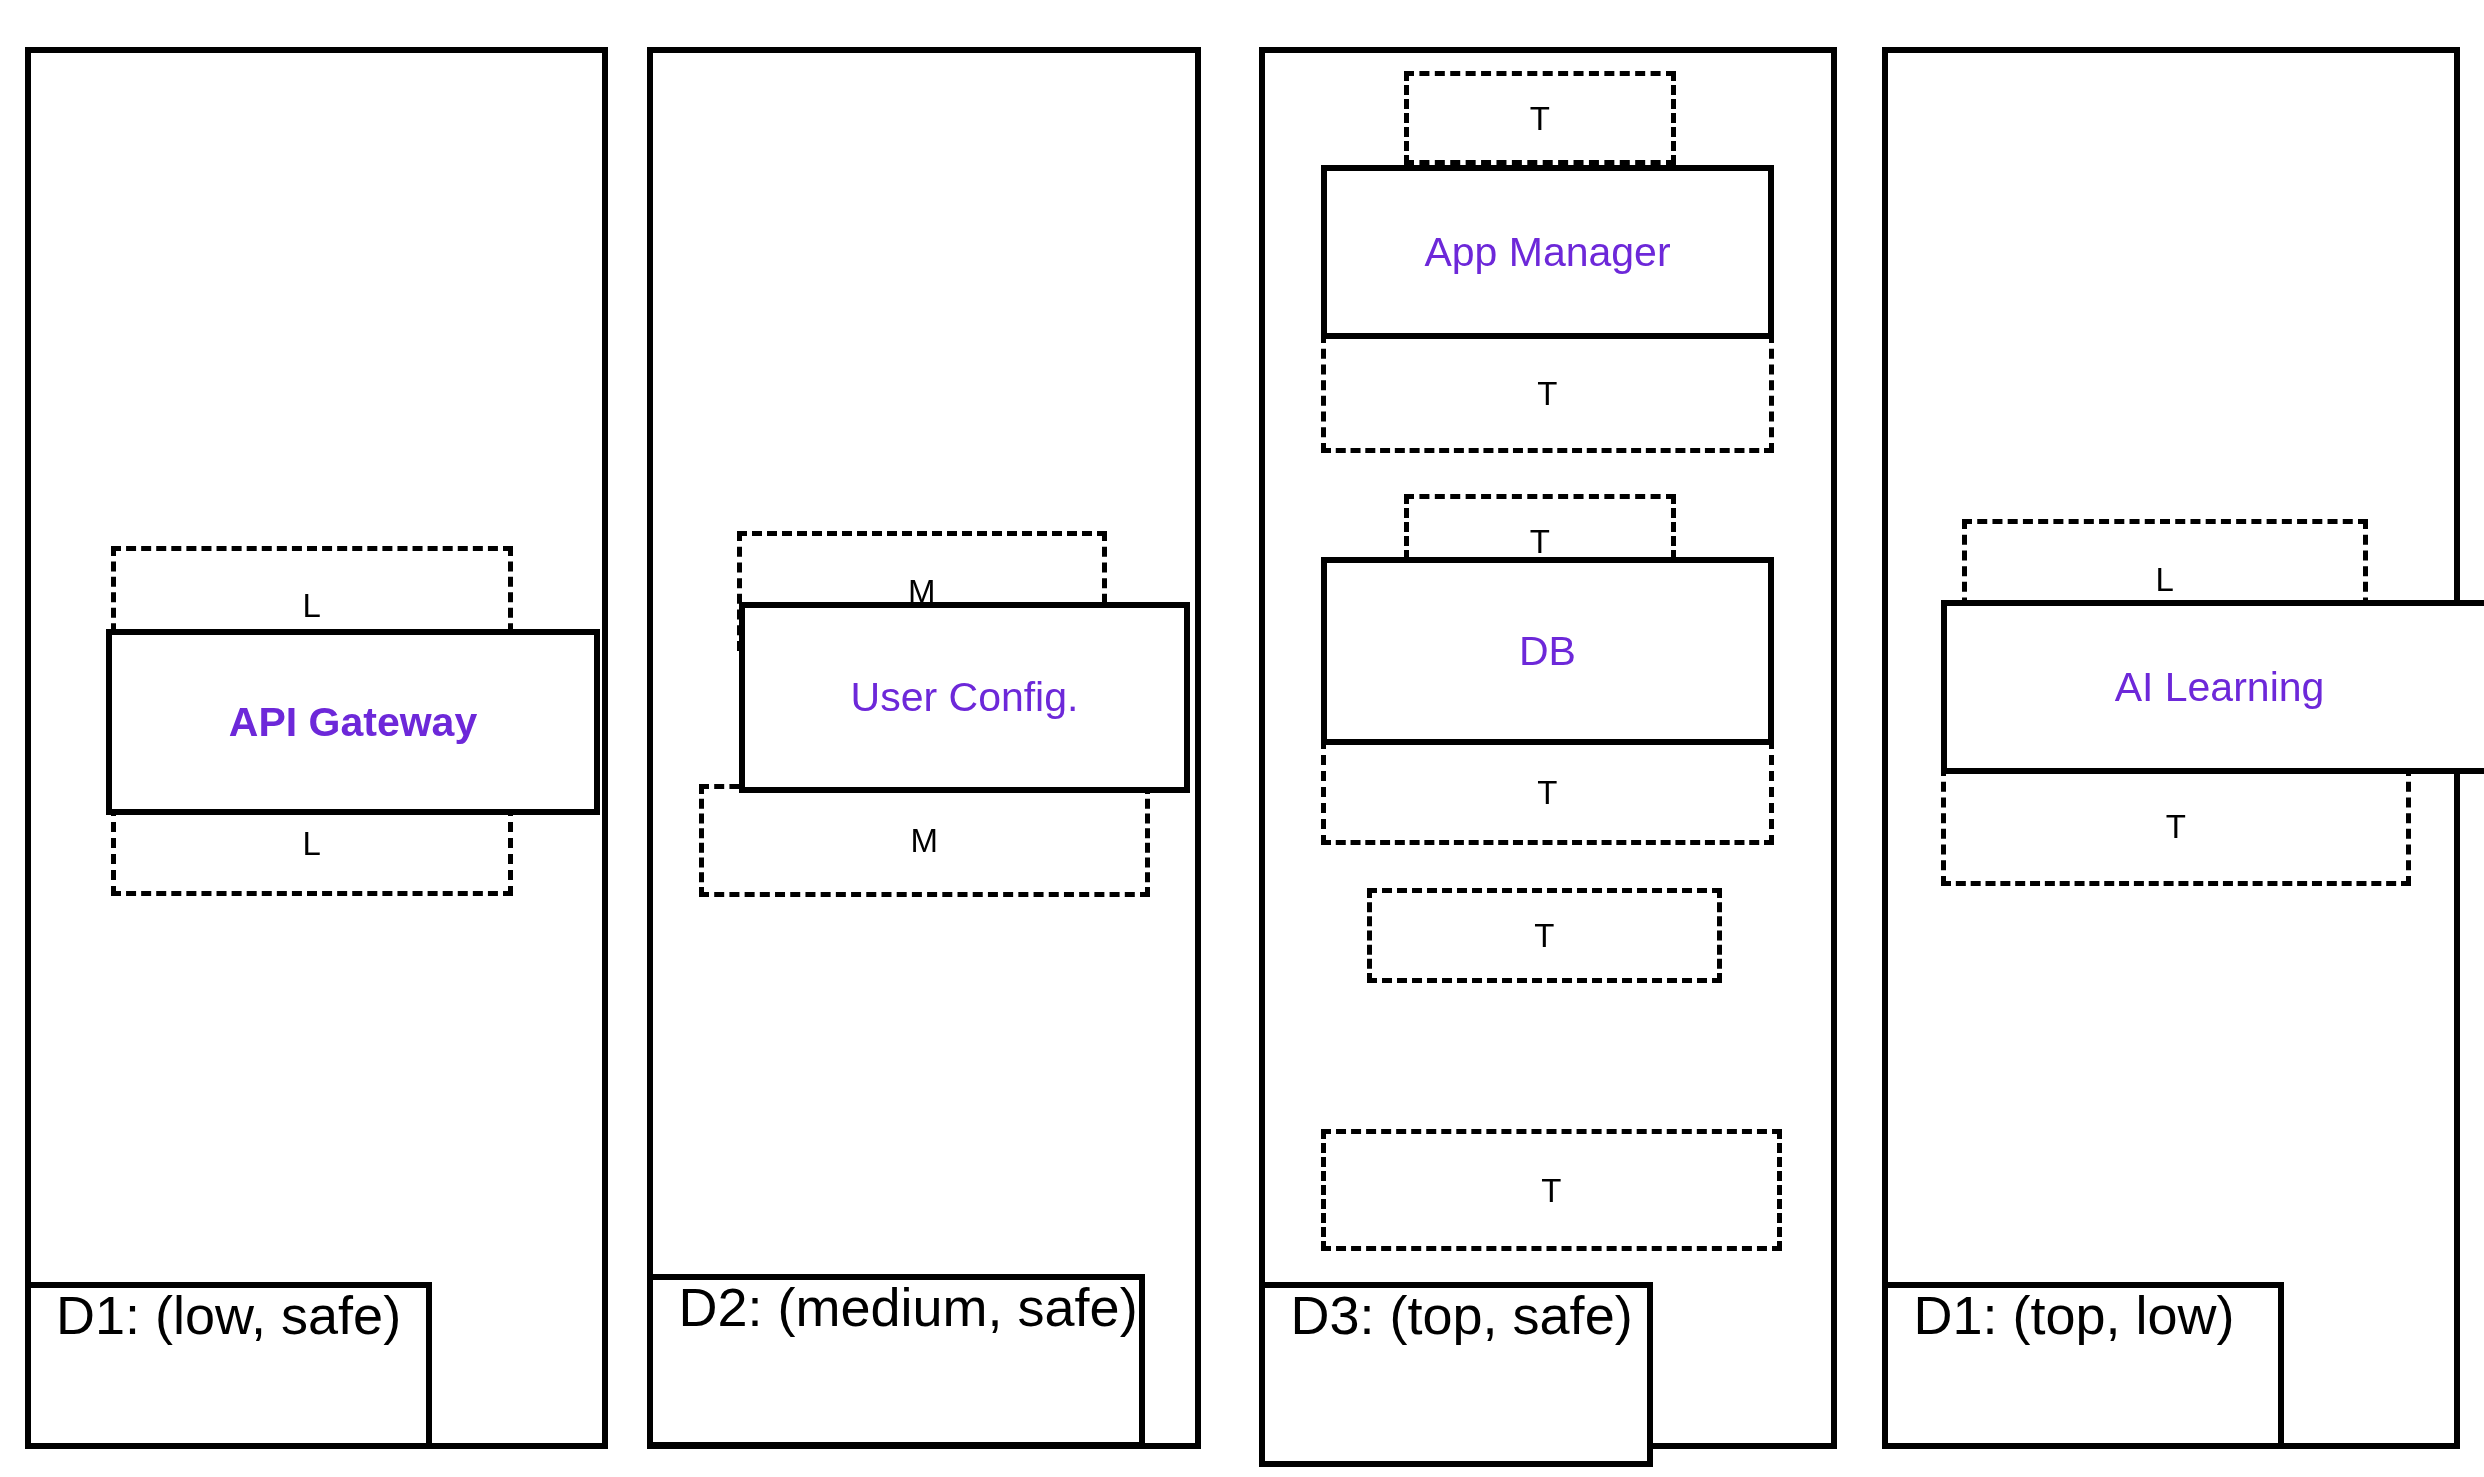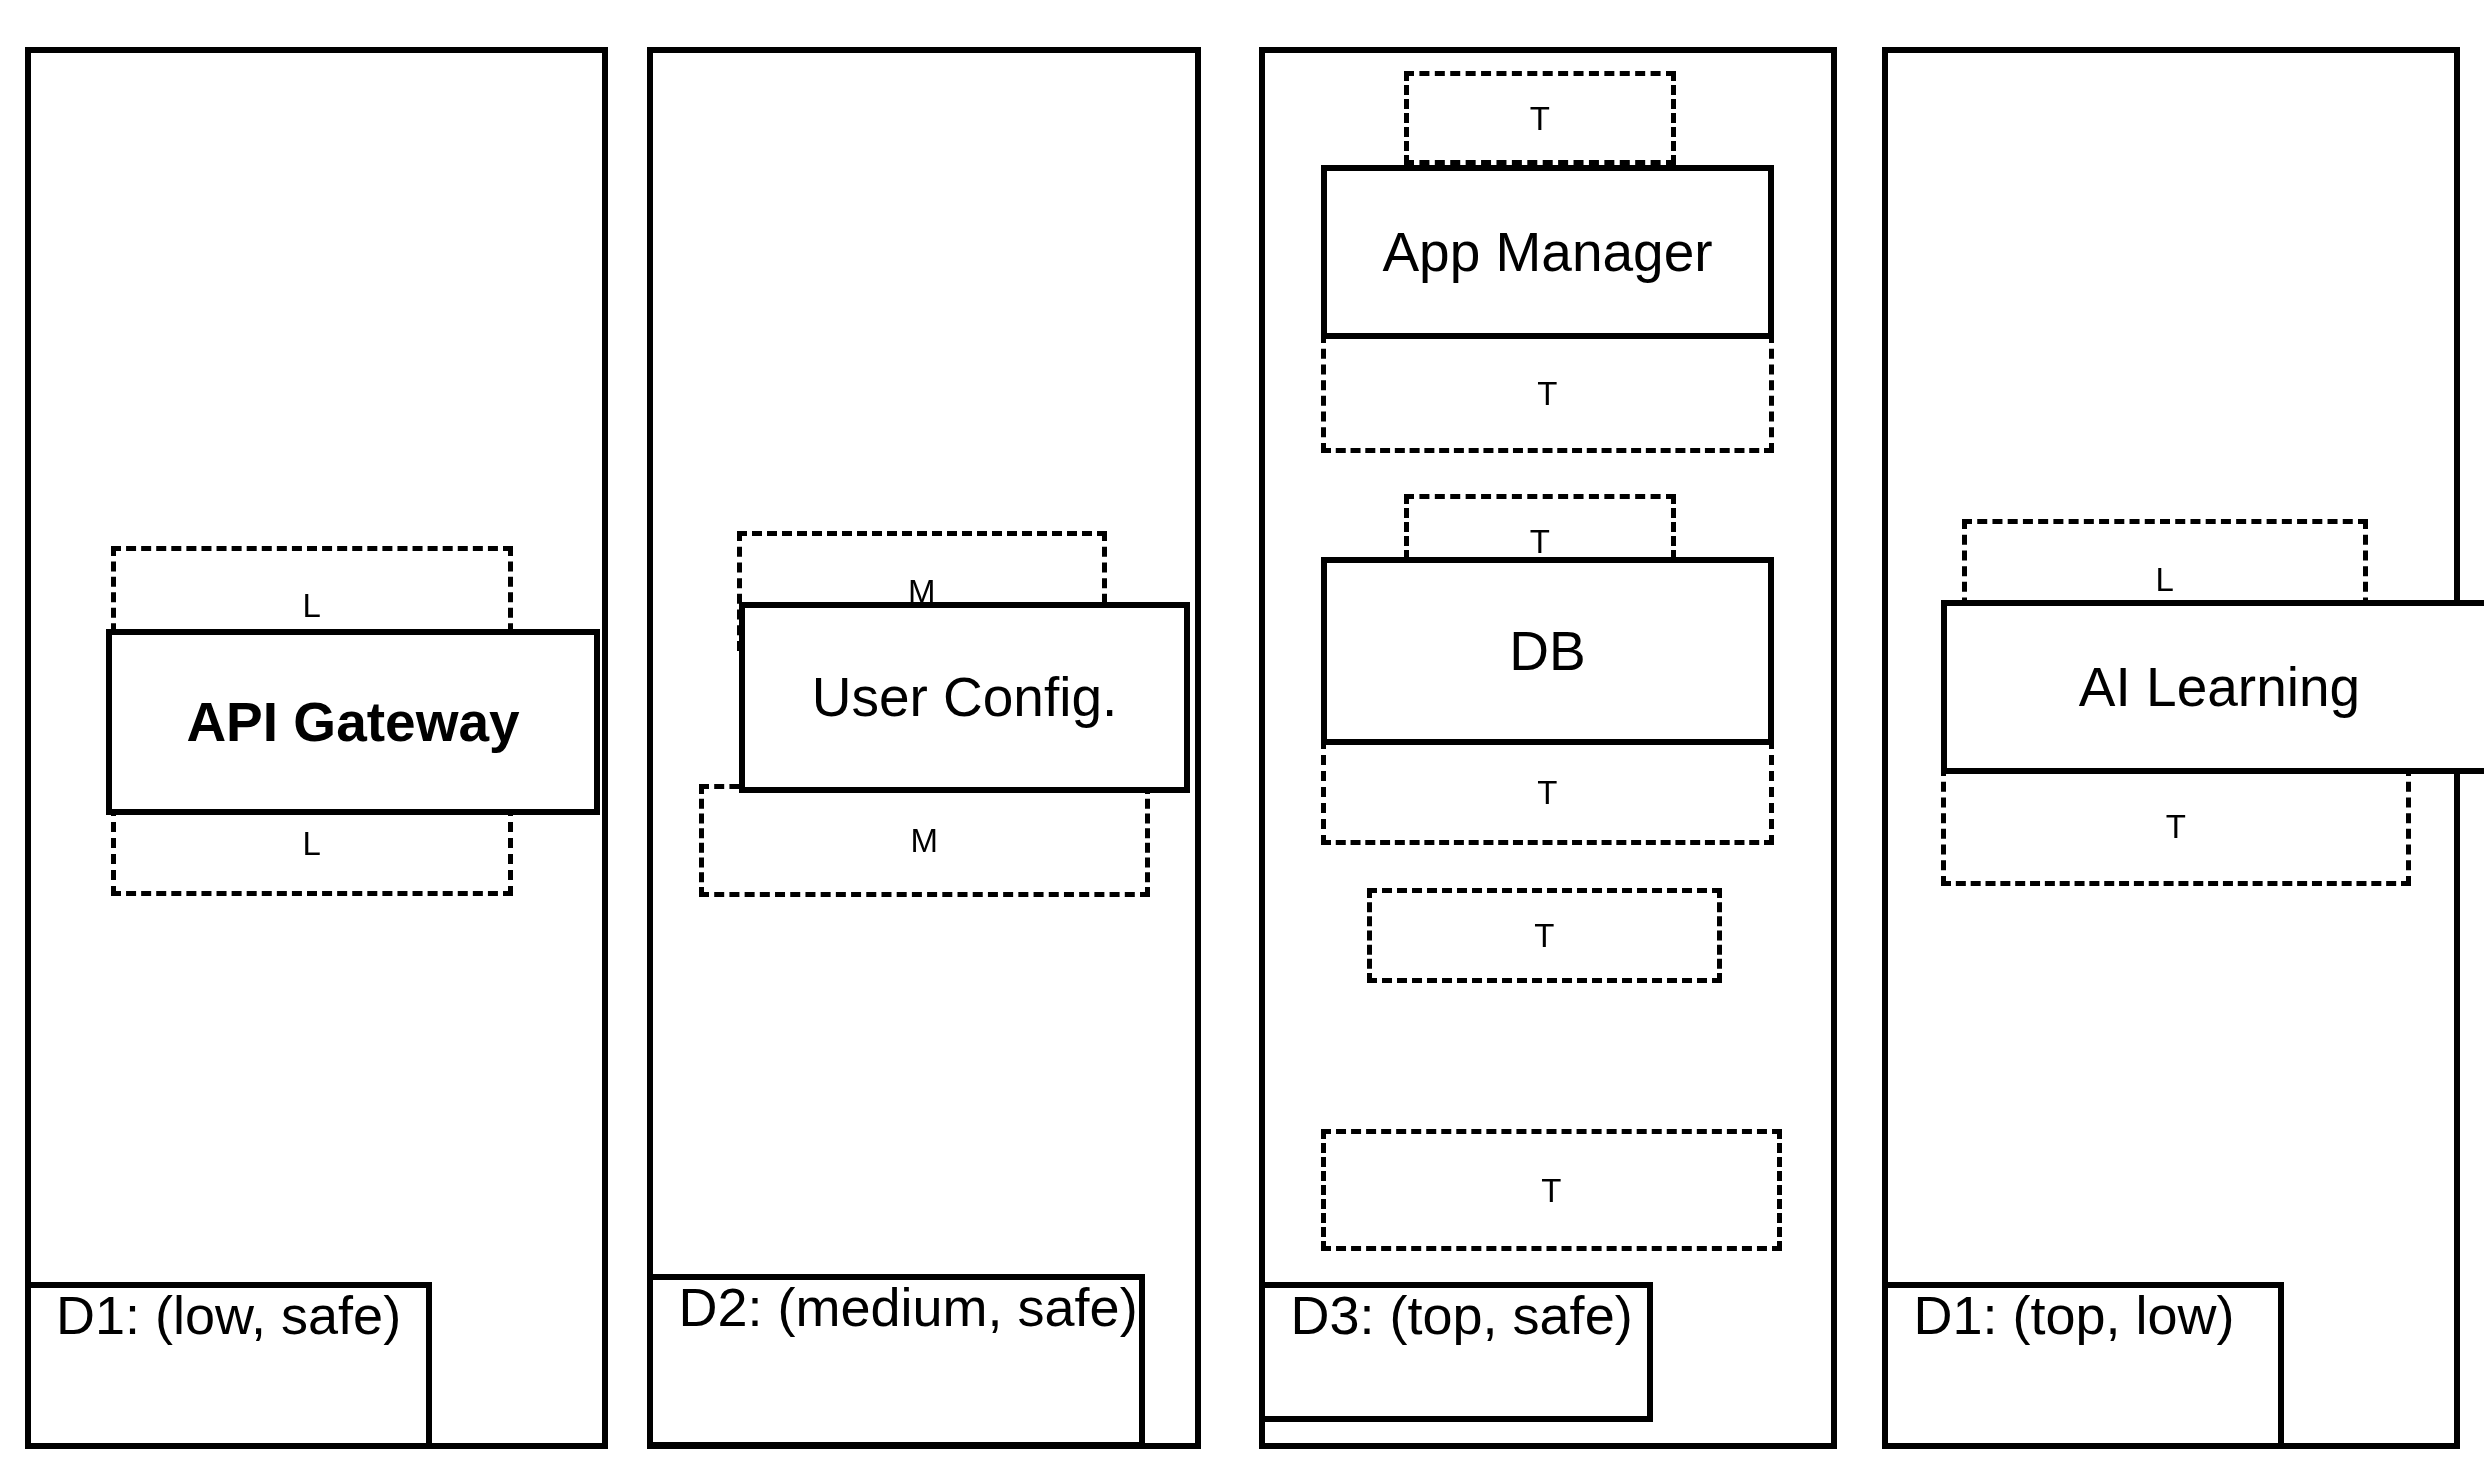--- a/index.html
+++ b/index.html
@@ -49,23 +49,23 @@
     position: absolute;
     box-sizing: border-box;
     border: 6.9px solid #000000;
     background: #ffffff;
     display: flex;
     align-items: center;
     justify-content: center;
     z-index: 3;
   }
   .compbox-label {
-    font-size: 55px;
+    font-size: 41px;
     line-height: 1;
-    color: #000000;
+    color: #6d28d9;
     white-space: nowrap;
   }
 
   
   .domainbox {
     position: absolute;
     box-sizing: border-box;
     border: 6.9px solid #000000;
     background: #ffffff;
     display: flex;
@@ -140,21 +140,21 @@
     <span class="band-label">T</span>
   </div>
 
   <div class="band" style="left:1367px; top:888px; width:355px; height:95px;">
     <span class="band-label">T</span>
   </div>
   <div class="band" style="left:1321px; top:1129px; width:461px; height:122px;">
     <span class="band-label">T</span>
   </div>
 
-  <div class="domainbox" style="left:1259px; top:1282px; width:394px; height:140px;">
+  <div class="domainbox" style="left:1259px; top:1282px; width:394px; height:185px;">
     <span class="domainbox-label">D3: (top, safe)</span>
   </div>
 
   <div class="panel" style="left:1882px; top:47px; width:578px; height:1402px;"></div>
 
   <div class="band" style="left:1962px; top:519px; width:406px; height:120px;">
     <span class="band-label">L</span>
   </div>
   <div class="compbox" style="left:1941px; top:600px; width:557px; height:174px;">
     <span class="compbox-label">AI Learning</span>

